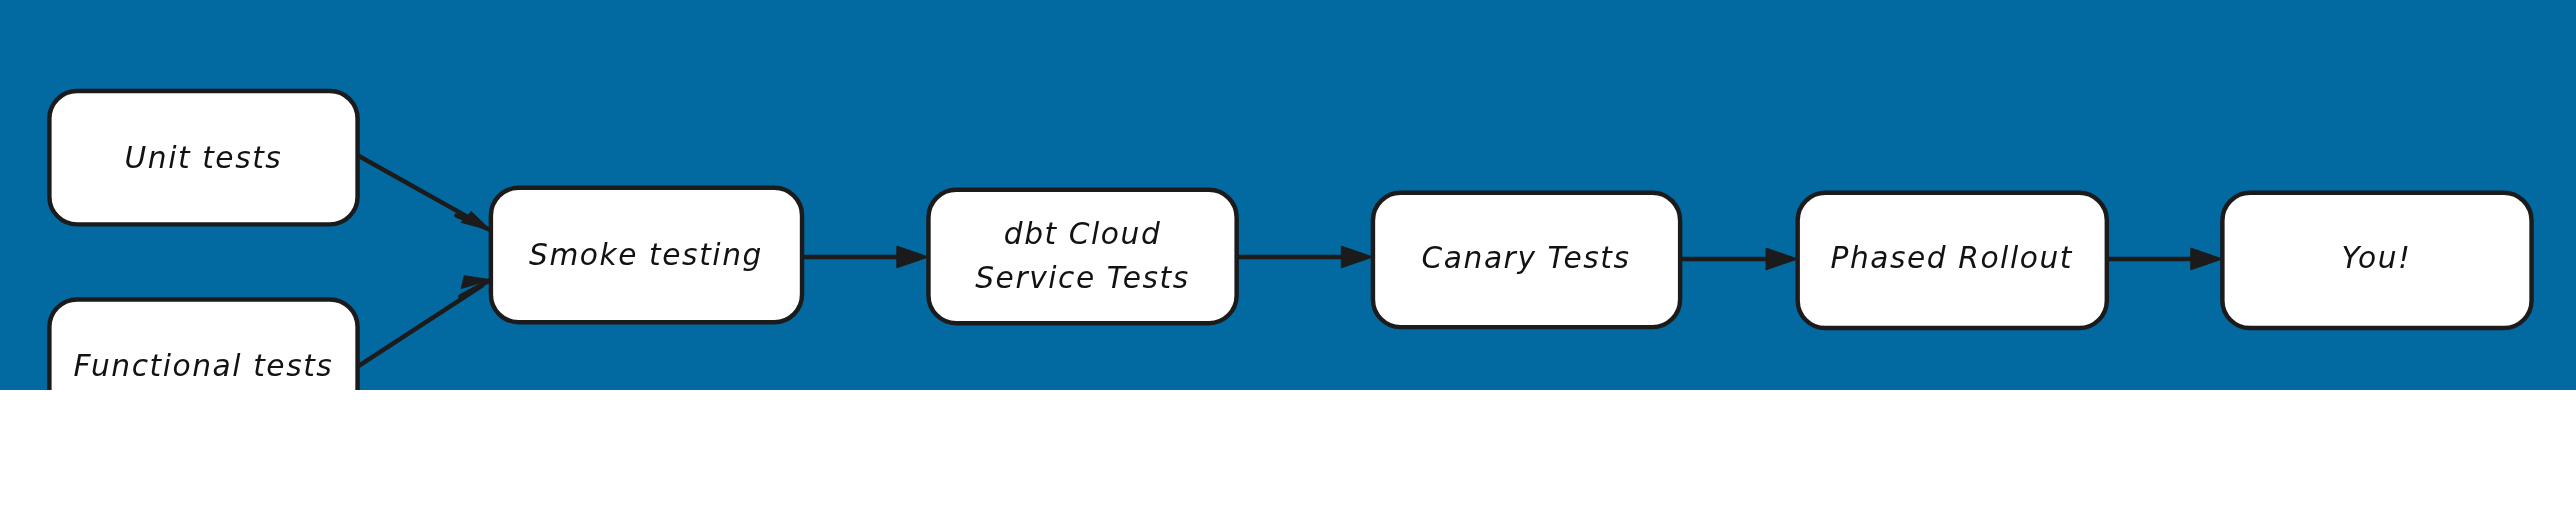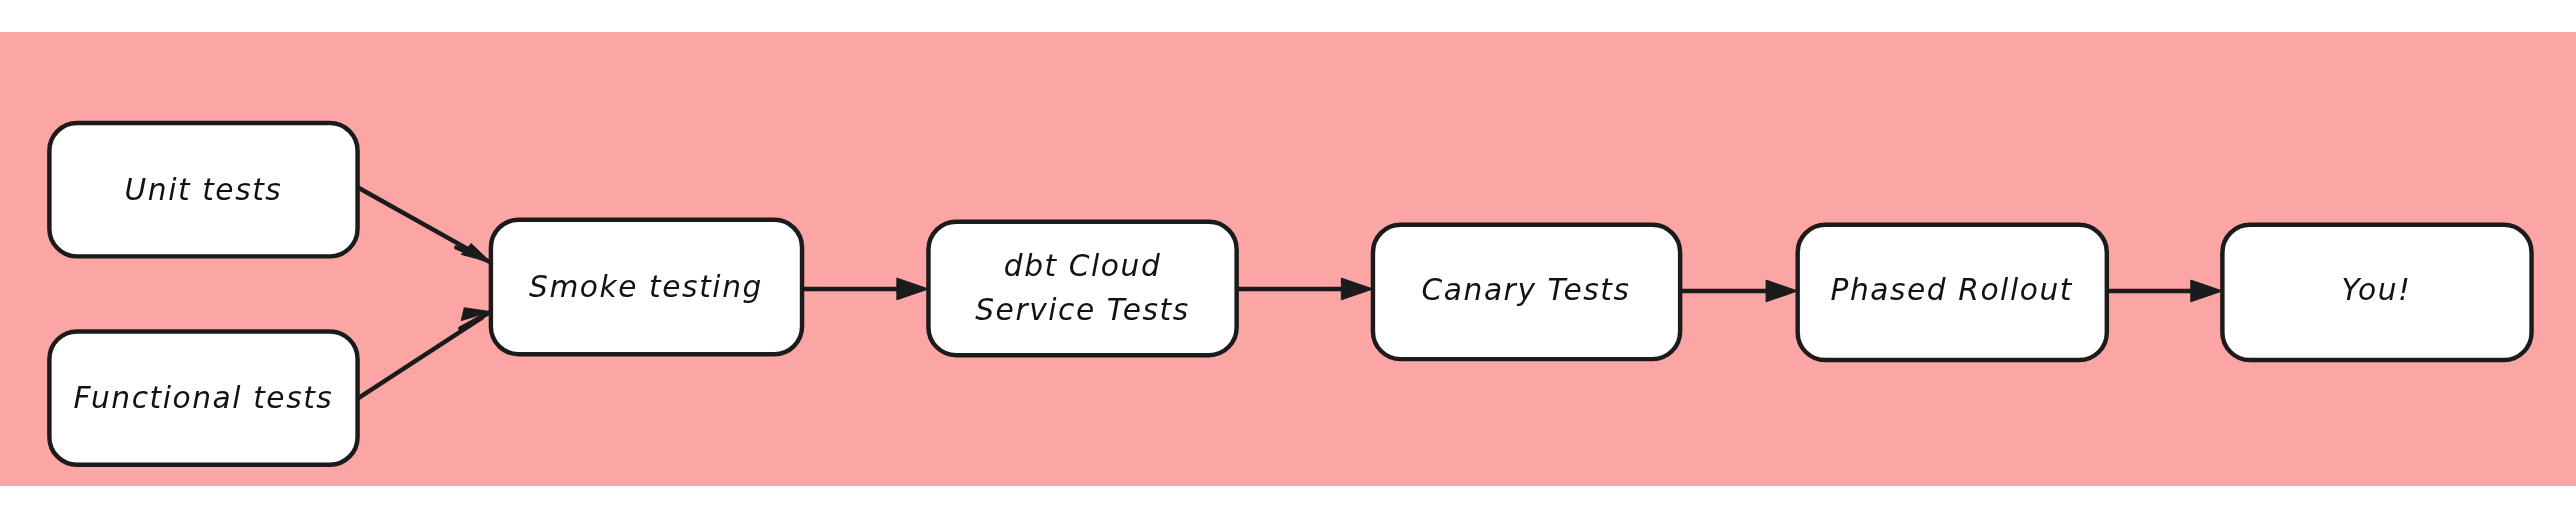--- a/index.html
+++ b/index.html
@@ -3,24 +3,23 @@
 <meta charset="utf-8">
 <style>
   html, body {
     margin: 0;
     padding: 0;
     background: #ffffff;
   }
   #canvas {
     position: relative;
     width: 2576px;
-    height: 454px;
-    background: #fca5a5;
+    height: 390px;
+    background: #0369a1;
     overflow: hidden;
-    margin-top: 32px;
   }
   #diagram-svg {
     position: absolute;
     left: 0;
     top: 0;
     width: 2576px;
     height: 510px;
   }
   .node-rect {
     fill: #ffffff;

